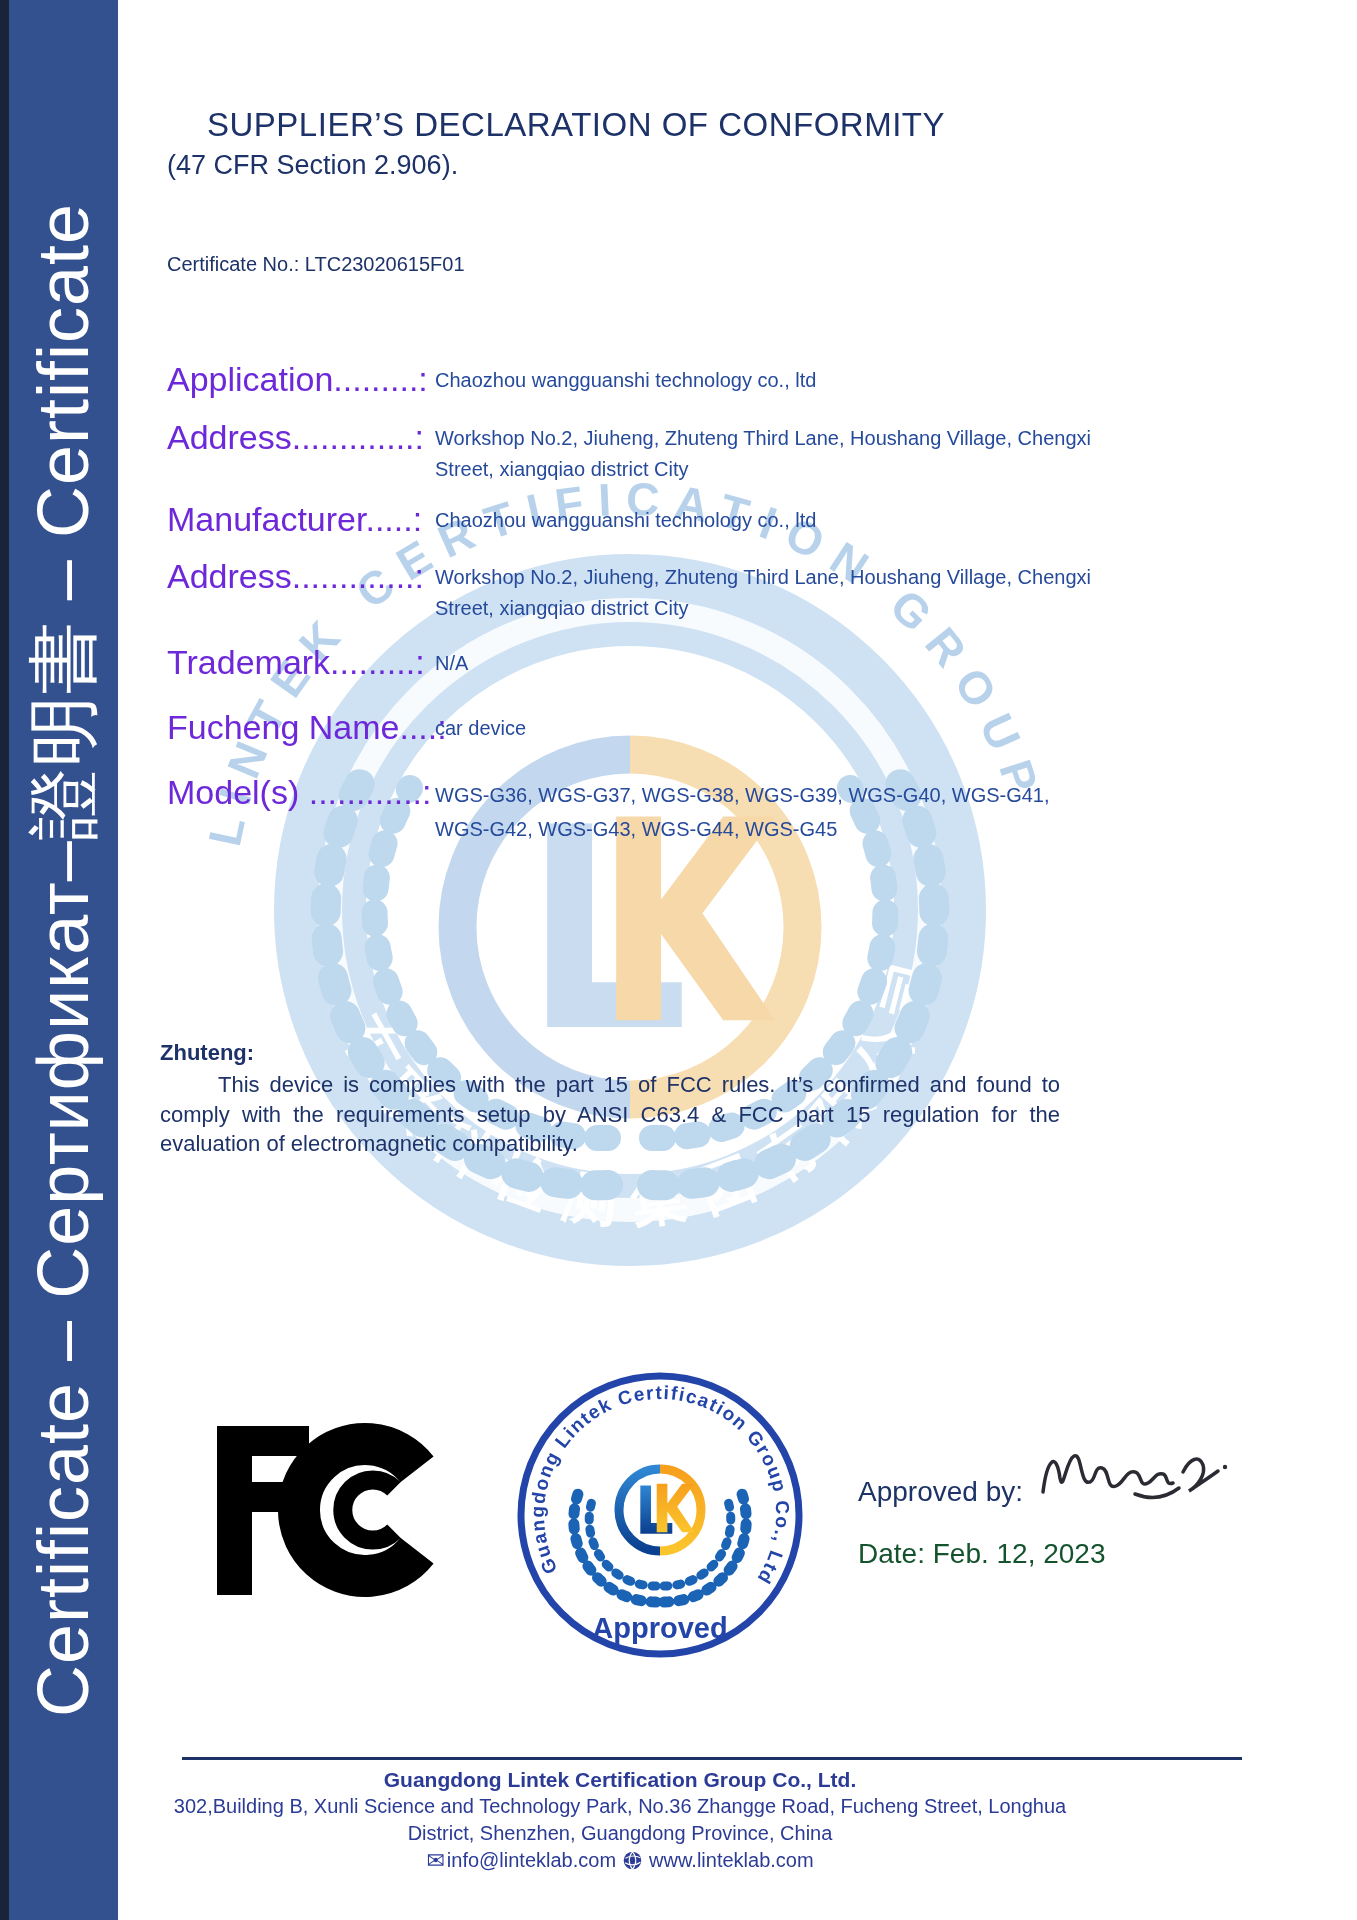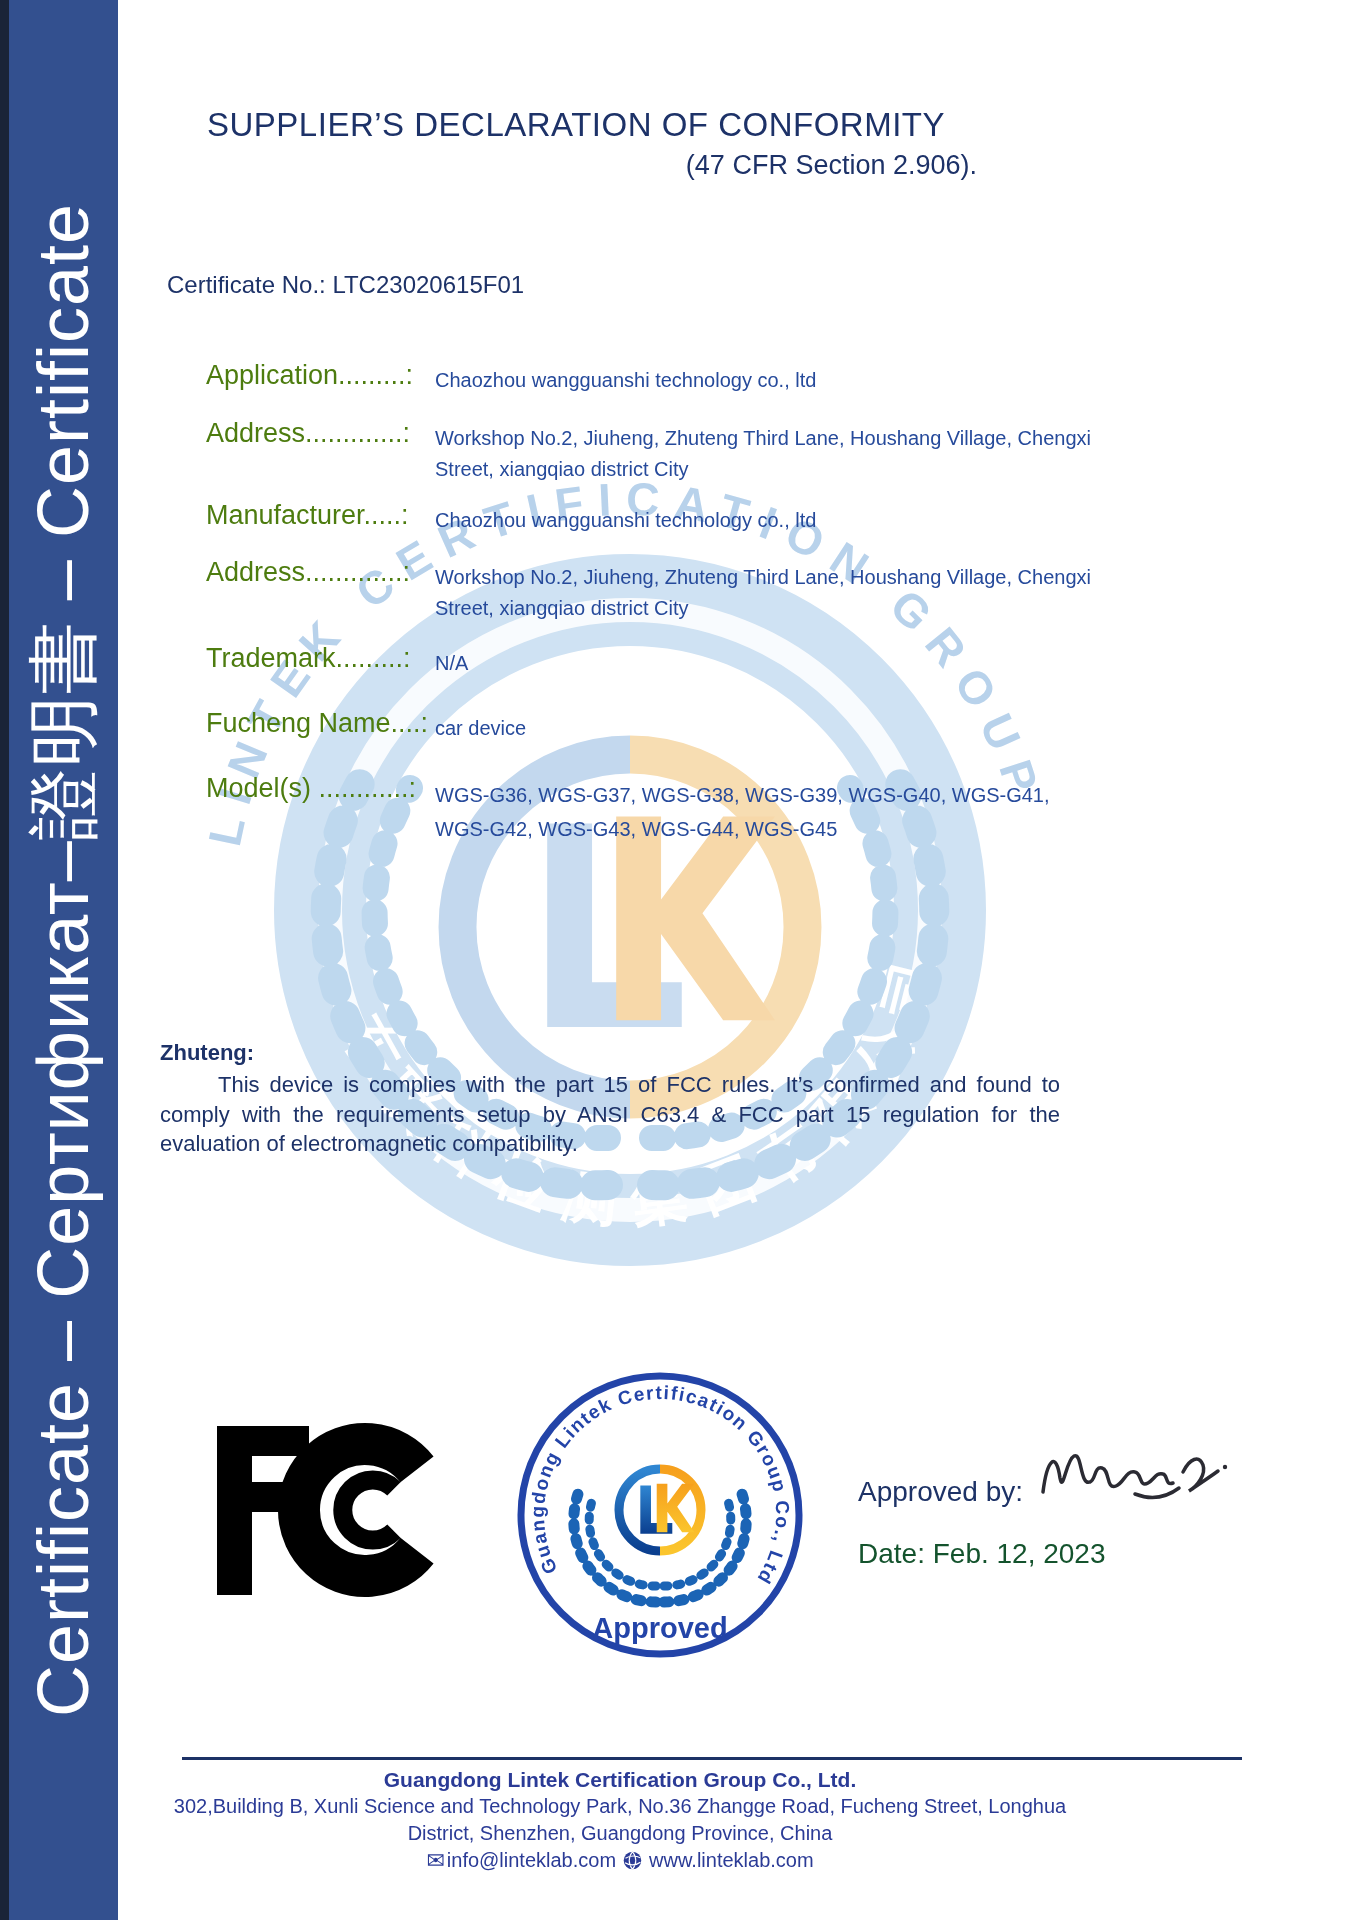--- a/index.html
+++ b/index.html
@@ -12,27 +12,27 @@
   .sidebar-text{position:absolute;left:50%;top:50%;
                 transform:translate(-50%,-50%) rotate(-90deg);
                 white-space:nowrap;color:#ffffff;font-size:72px;letter-spacing:1px;}
 
   
   .watermark{position:absolute;left:160px;top:440px;}
 
   
   .title{position:absolute;left:167px;top:102px;width:810px;text-align:center;
          color:#1d3268;font-size:33px;letter-spacing:.5px;}
-  .subtitle{position:absolute;left:167px;top:150px;width:810px;text-align:right;
+  .subtitle{position:absolute;left:167px;top:150px;width:810px;text-align:left;
             color:#1d3268;font-size:27px;}
-  .certno{position:absolute;left:167px;top:271px;font-size:24px;color:#1d3268;}
+  .certno{position:absolute;left:167px;top:253px;font-size:20px;color:#1d3268;}
 
   
   .row{position:absolute;left:167px;width:960px;}
-  .flabel{font-size:27px;color:#4d7c0f;margin-left:39px;}
+  .flabel{font-size:34px;color:#6d28d9;}
   .fvalue{position:absolute;left:268px;top:5px;width:660px;font-size:20px;
           line-height:31px;color:#264a9b;}
   .fvalue.lh34{line-height:34px;}
 
   
   .remark-label{position:absolute;left:160px;top:1040px;font-size:22px;font-weight:bold;color:#1d3268;}
   .remark-text{position:absolute;left:160px;top:1070px;width:900px;font-size:22px;line-height:29.5px;
                text-align:justify;text-indent:58px;color:#1d3268;}
 
   

